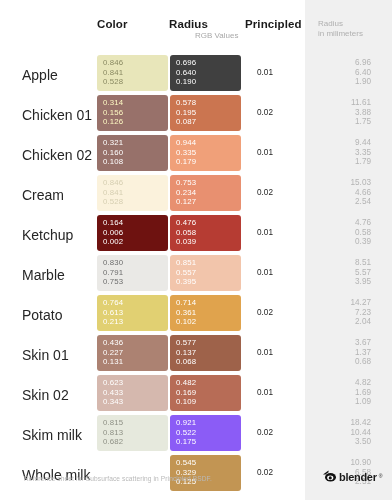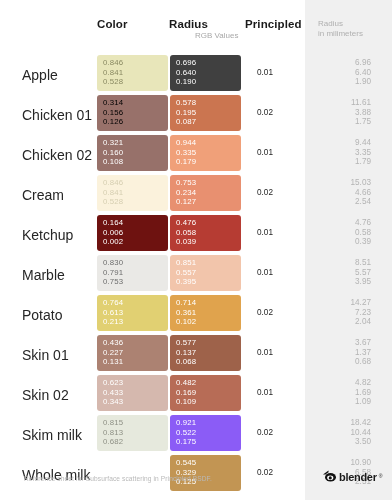--- a/index.html
+++ b/index.html
@@ -209,21 +209,21 @@
           </div>
           <div class="subsurface">0.01</div>
           <div class="mm">
             <span>6.96</span>
             <span>6.40</span>
             <span>1.90</span>
           </div>
         </div>
         <div class="row">
           <div class="row-label">Chicken 01</div>
-          <div class="swatch color" style="background: rgb(152, 113, 106); color: #000000;">
+          <div class="swatch color" style="background: rgb(152, 113, 106); color: #fef9c3;">
             <span>0.314</span>
             <span>0.156</span>
             <span>0.126</span>
           </div>
           <div class="swatch radius" style="background: rgb(203, 117, 80); color: rgb(255, 255, 255);">
             <span>0.578</span>
             <span>0.195</span>
             <span>0.087</span>
           </div>
           <div class="subsurface">0.02</div>

